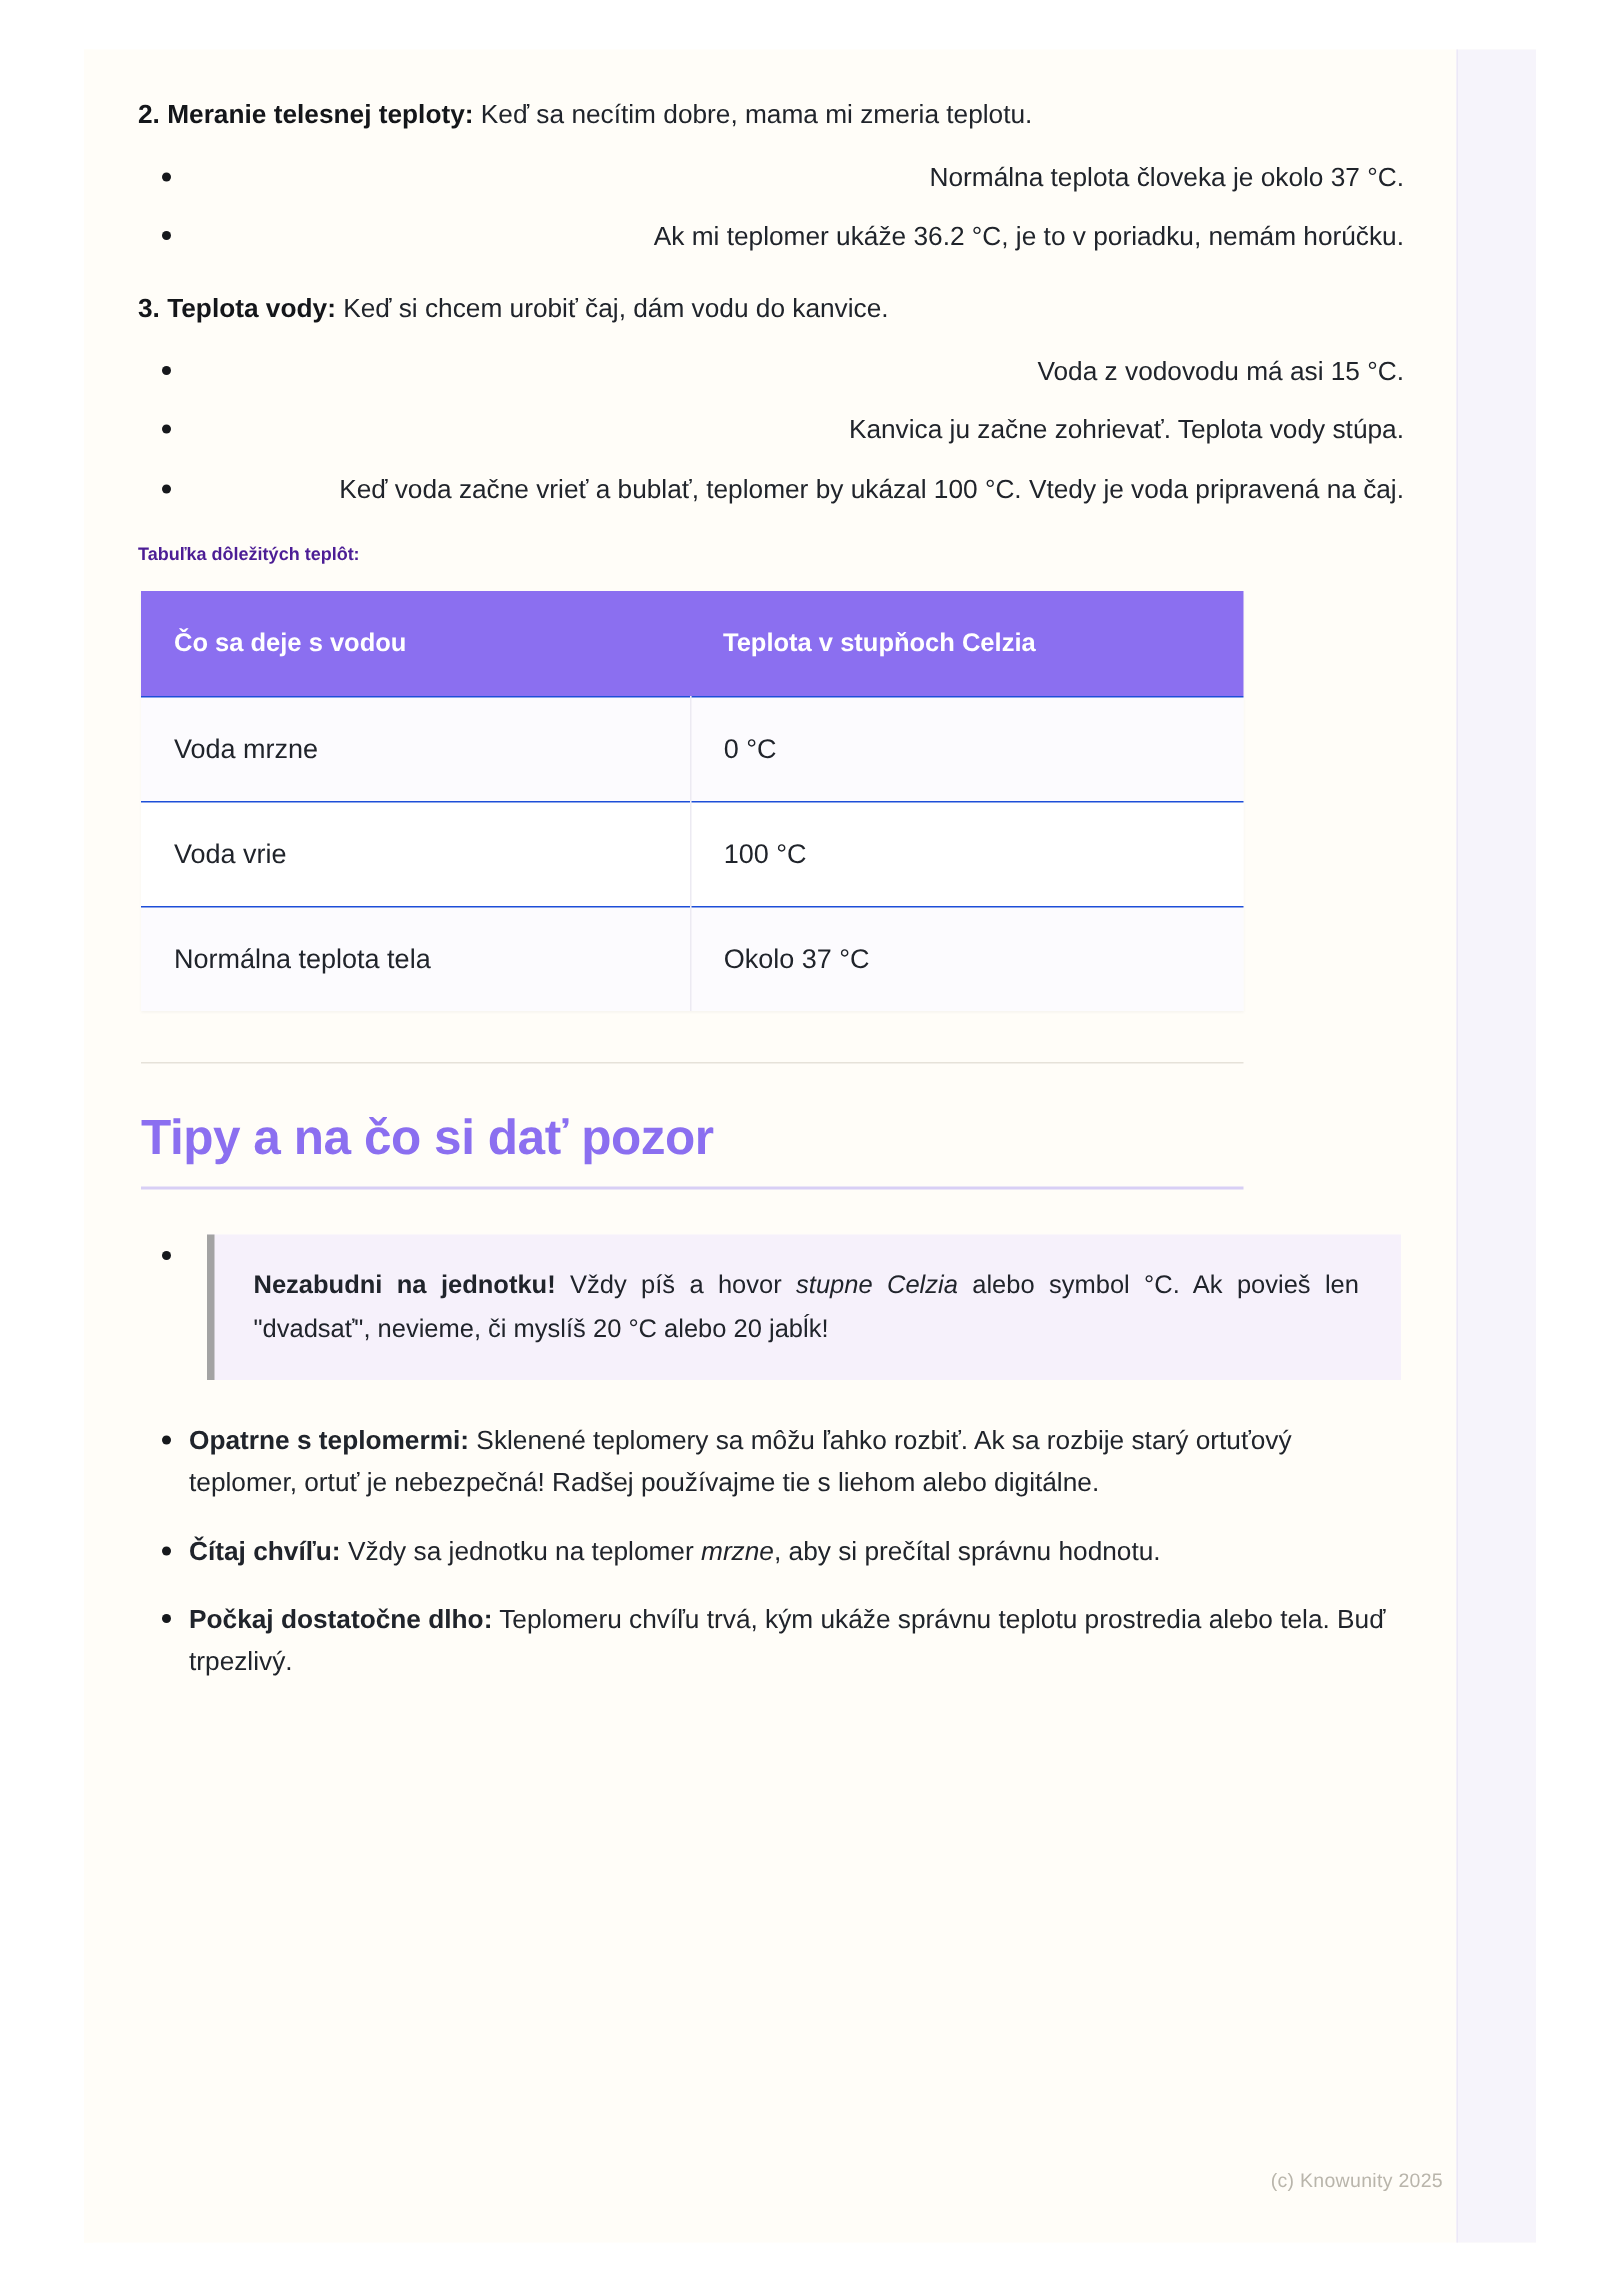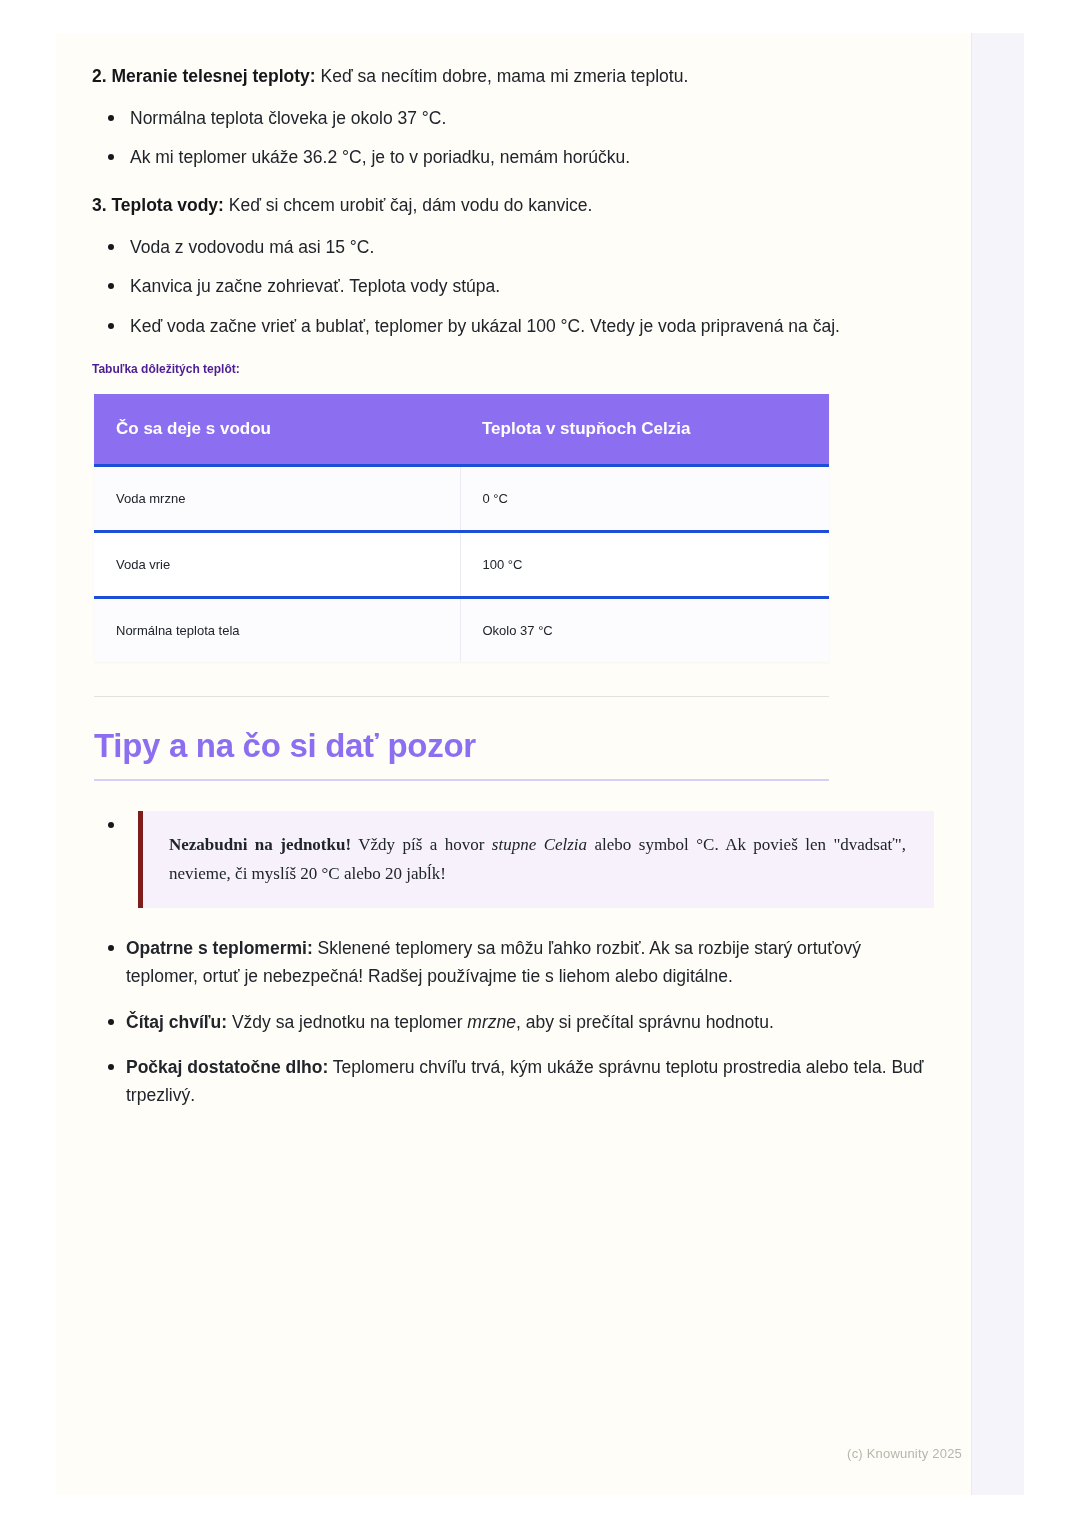--- a/index.html
+++ b/index.html
@@ -58,20 +58,21 @@
     color: #20242b;
   }
   p.lead b, .b {
     font-weight: bold;
     color: #14161a;
   }
   ul.bullets {
     margin: 0 0 20px 0;
     padding: 0 0 0 34px;
     list-style: none;
+    text-align: right;
   }
   ul.bullets > li {
     position: relative;
     font-size: 17.5px;
     line-height: 1.62;
     margin-bottom: 11px;
     color: #20242b;
     padding-left: 4px;
   }
   ul.bullets > li::before {
@@ -102,23 +103,23 @@
     background: #8b6ff0;
     color: #ffffff;
     text-align: left;
     font-size: 17px;
     font-weight: bold;
     padding: 25px 22px;
     border: none;
   }
   table.temps th.col1 { width: 322px; }
   table.temps td {
-    font-size: 13px;
+    font-size: 18px;
     padding: 24px 22px;
-    border-top: 3px solid #1d4ed8;
+    border-top: 1px solid #1d4ed8;
     border-right: 1px solid #eceaf2;
     color: #20242b;
     background: #ffffff;
   }
   table.temps td:last-child { border-right: none; }
   table.temps tr:nth-child(odd) td { background: #fcfbfe; }
 
   hr.div {
     border: none;
     border-top: 1px solid #e6e2d9;
@@ -157,28 +158,27 @@
     left: -18px;
     top: 11px;
     width: 6px;
     height: 6px;
     border-radius: 50%;
     background: #16181c;
   }
   li.callout-li::before { top: 32px; }
   .callout {
     background: #f6f1fb;
-    border-left: 5px solid #7f1d1d;
+    border-left: 5px solid #a3a3a3;
     padding: 20px 28px 20px 26px;
     margin-left: 12px;
     margin-right: 2px;
     text-align: justify;
     font-size: 17px;
     line-height: 1.68;
-    font-family: Liberation Serif, serif;
   }
   .callout i, i.em { font-style: italic; }
   .footer-note {
     position: absolute;
     right: 62px;
     bottom: 34px;
     font-size: 13px;
     color: #b9b5ab;
     letter-spacing: 0.2px;
   }

